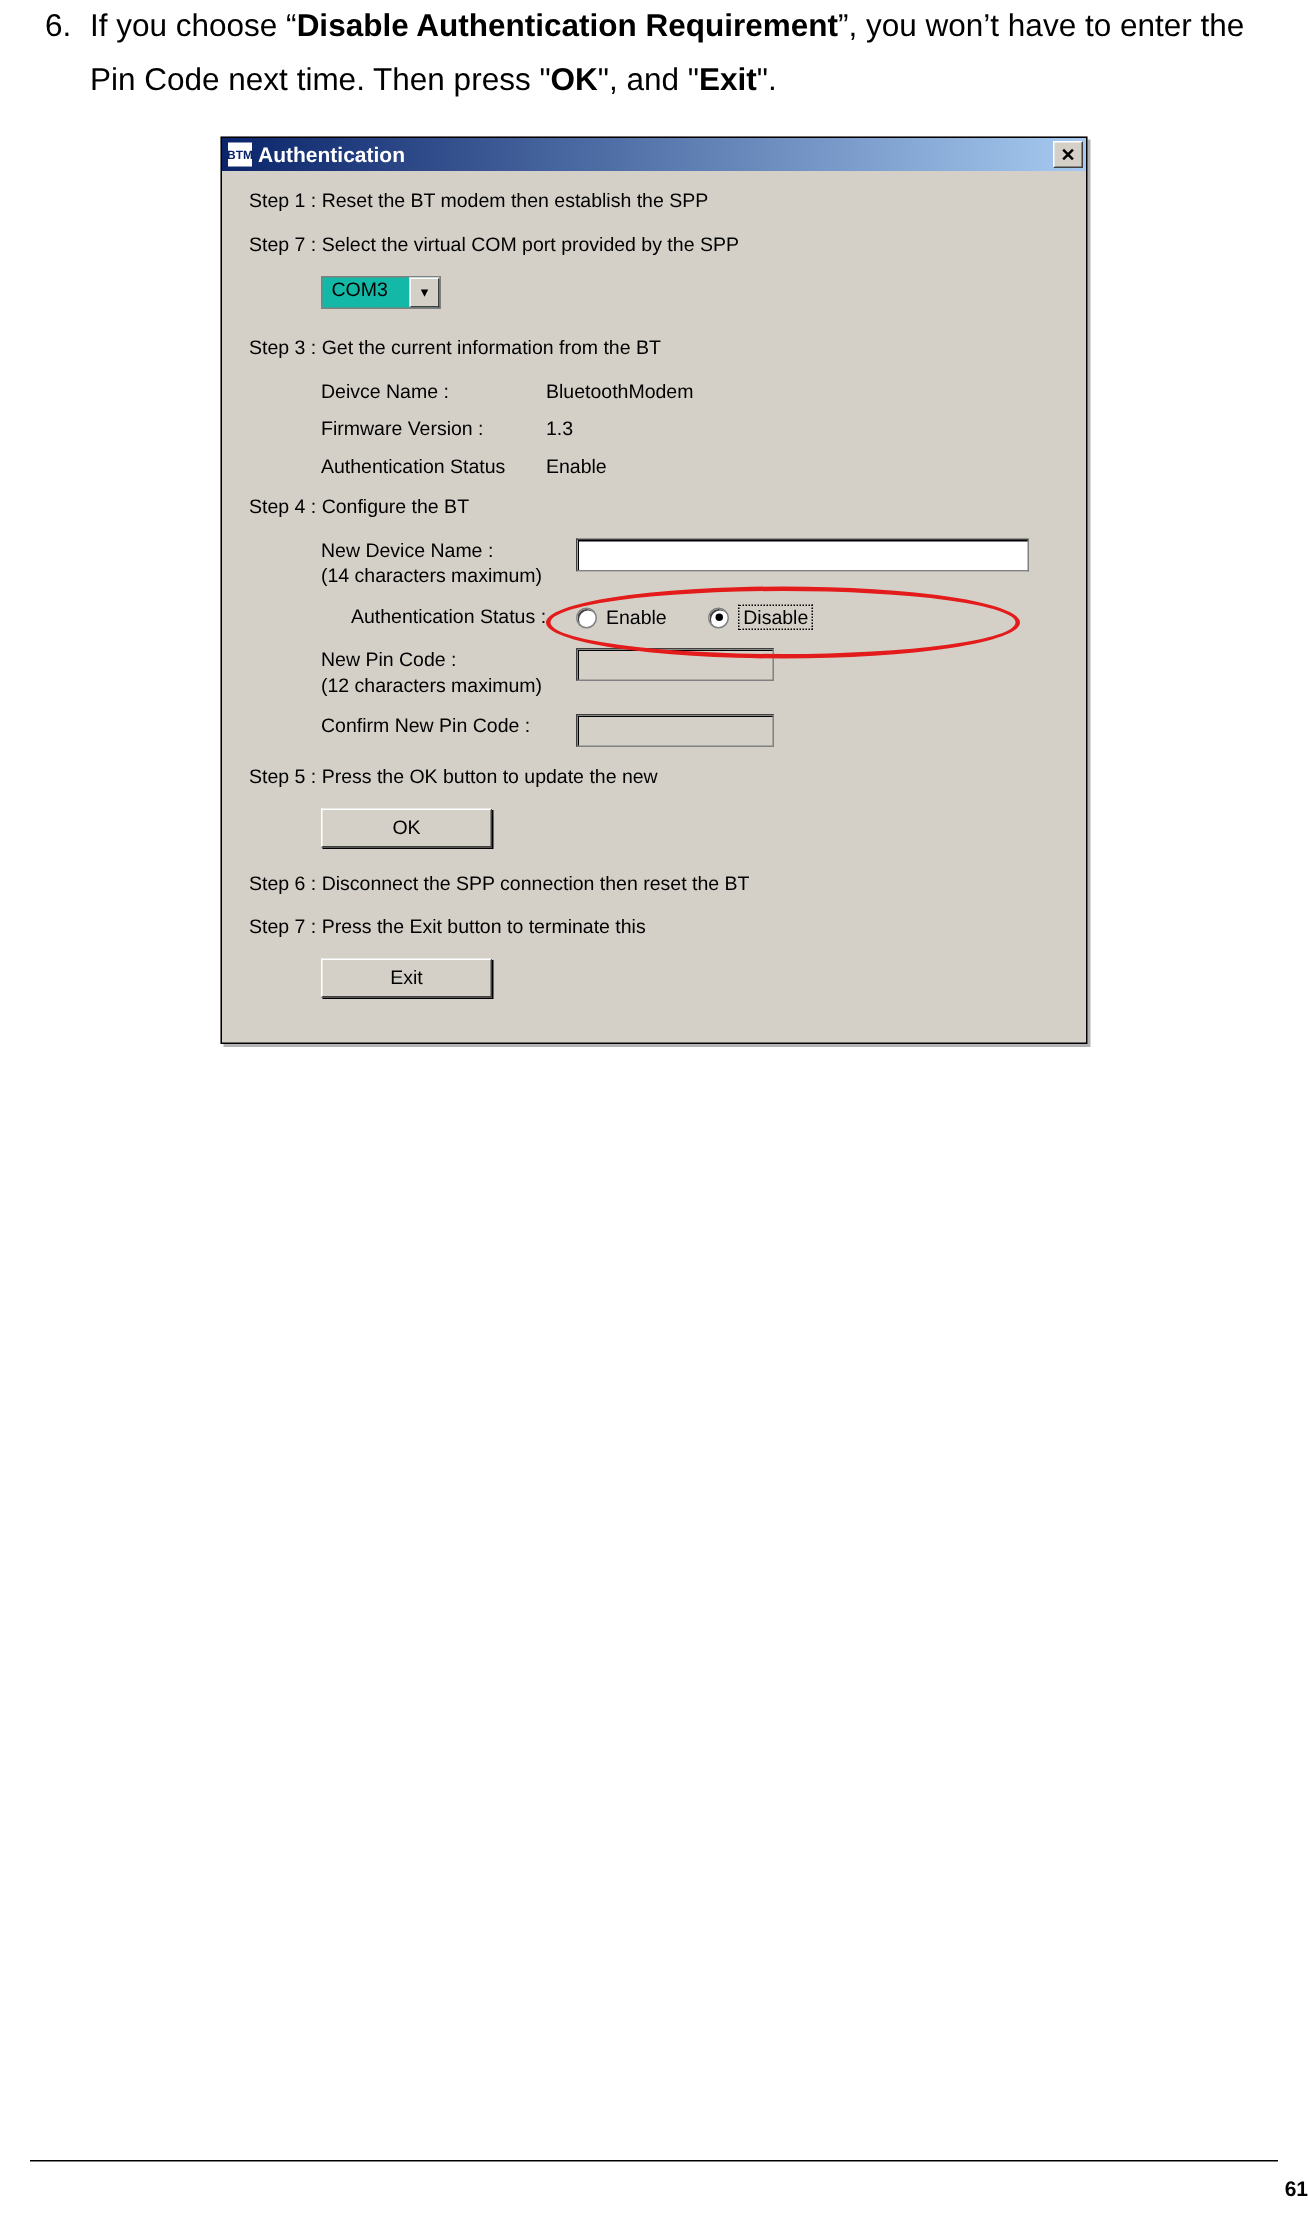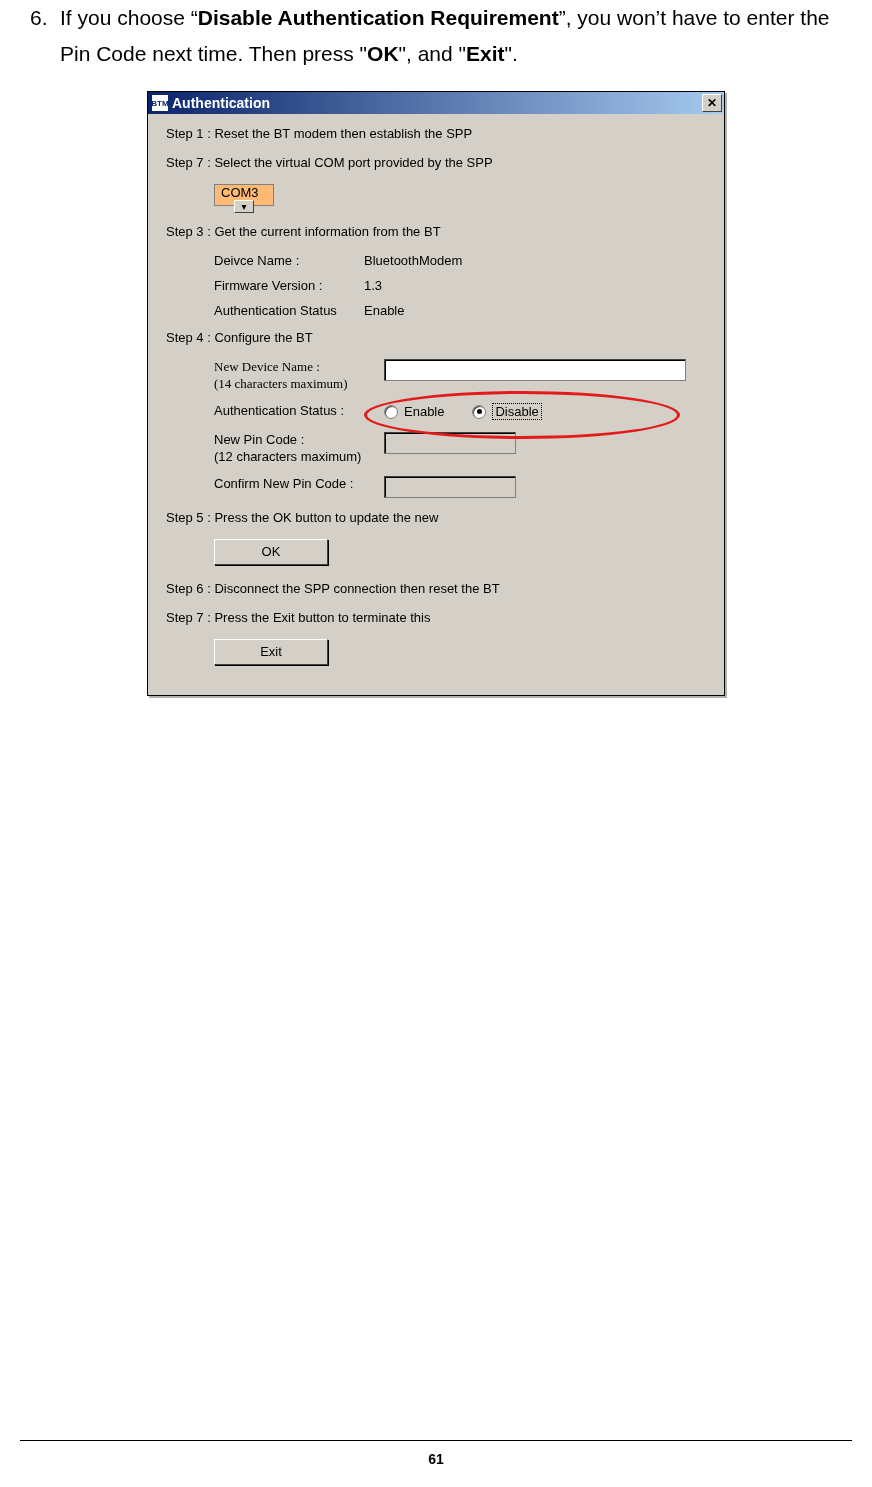--- a/index.html
+++ b/index.html
@@ -91,25 +91,23 @@
     display: flex;
     align-items: center;
     margin-bottom: 10px;
   }
   .label-col {
     width: 150px;
   }
   .val-col {}
   .combo {
     display: inline-flex;
-    align-items: center;
     border: 1px solid #808080;
-    background: #fdba74;
+    background: #14b8a6;
     height: 20px;
-    flex-direction: column;
   }
   .combo .combo-text {
     padding: 0 6px;
     min-width: 46px;
     font-size: 13px;
   }
   .combo .combo-btn {
     width: 18px;
     height: 18px;
     background: #d4d0c8;
@@ -202,21 +200,21 @@
     left: 20px;
     right: 20px;
     bottom: 46px;
     border-top: 1px solid #000;
   }
   .page-num {
     position: absolute;
     left: 0;
     right: 0;
     bottom: 20px;
-    text-align: center;
+    text-align: right;
     font-size: 14px;
     font-weight: bold;
     font-family: Arial, sans-serif;
   }
 </style>
 </head>
 <body>
 
 <div class="page">
 
@@ -268,26 +266,26 @@
             <div class="val-col">Enable</div>
           </div>
         </div>
       </div>
 
       <div class="step" style="margin-top:8px;">
         <div class="step-line">Step 4 : Configure the BT</div>
         <div class="sub-block">
 
           <div class="config-row">
-            <div class="config-label" style="white-space:pre-line;font-family:Liberation Serif, serif;">New Device Name :
+            <div class="config-label" style="white-space:pre-line;">New Device Name :
 (14 characters maximum)</div>
             <div class="text-input wide"></div>
           </div>
 
-          <div class="config-row auth-row-wrap" style="align-items:center;">
+          <div class="config-row auth-row-wrap" style="align-items:center;text-align:center;">
             <div class="config-label">Authentication Status :</div>
             <div class="radio-group">
               <div class="radio-item">
                 <span class="radio-circle"></span>
                 <span>Enable</span>
               </div>
               <div class="radio-item">
                 <span class="radio-circle checked"></span>
                 <span class="focus-rect">Disable</span>
               </div>

